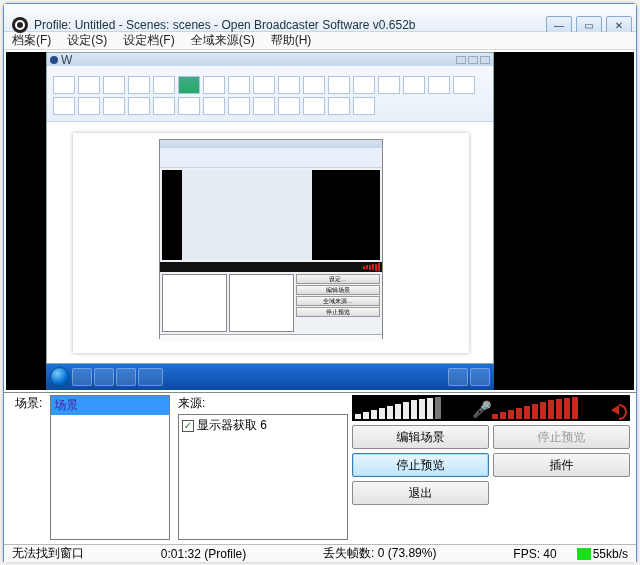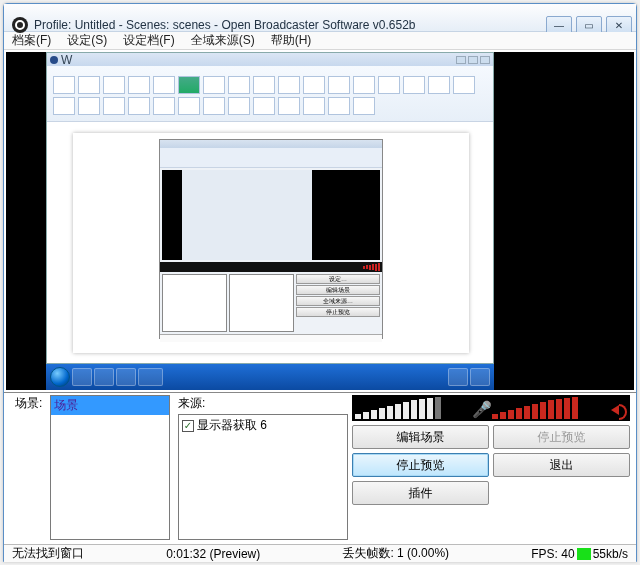--- a/index.html
+++ b/index.html
@@ -67,21 +67,21 @@
   .mic { color:#9aa; font-size:16px; line-height:18px; text-align:center; }
   .spk { position:relative; }
   .spk::before { content:""; position:absolute; left:2px; top:4px; width:0;height:0;border-top:5px solid transparent;border-bottom:5px solid transparent;border-right:8px solid #c8281e; }
   .spk::after { content:""; position:absolute; left:10px; top:3px; width:6px; height:12px; border:2px solid #c8281e; border-left:none; border-radius:0 12px 12px 0; }
 
   .btngrid { display:grid; grid-template-columns: 1fr 1fr; grid-auto-rows: 24px; gap: 4px; margin-top: 4px; }
   .btn { border:1px solid #8c8c8c; background:linear-gradient(#f7f7f7,#e3e3e3); border-radius:2px; display:flex; align-items:center; justify-content:center; padding:0 4px; }
   .btn.dis { color:#9a9a9a; }
   .btn.hl { border:1px solid #3c7fb1; background:linear-gradient(#eaf6fd,#bee6fd); box-shadow: inset 0 0 0 1px #a7d9f5; }
 
-  .statusbar { height: 22px; border-top:1px solid #bbb; display:flex; align-items:center; padding: 0 8px; background:#fafafa; gap: 2px; }
+  .statusbar { height: 22px; border-top:1px solid #bbb; display:flex; align-items:center; padding: 0 8px; background:#fafafa; gap: 20px; }
   .statusbar .seg { white-space:nowrap; }
   .statusbar .sp { flex:1; }
   .fpsbox { width:14px; height:12px; background:#18e018; display:inline-block; margin-right:2px; vertical-align:middle; }
 </style>
 </head>
 <body>
 
 <div class="window">
 
   <div class="titlebar">
@@ -240,30 +240,30 @@
             <div class="bar r" style="height:21px"></div>
           <div class="bar r" style="height:22px"></div>
         </div>
         <div class="spk"></div>
       </div>
 
       <div class="btngrid">
         <div class="btn">编辑场景</div>
         <div class="btn dis">停止预览</div>
         <div class="btn hl">停止预览</div>
+        <div class="btn">插件</div>
         <div class="btn">退出</div>
-        <div class="btn">插件</div>
       </div>
     </div>
   </div>
 
   <div class="statusbar">
     <span class="seg">无法找到窗口</span>
     <span class="sp"></span>
-    <span class="seg">0:01:32 (Preview)</span>
+    <span class="seg">0:01:32 (Profile)</span>
     <span class="sp"></span>
-    <span class="seg">丢失帧数: 1 (0.00%)</span>
+    <span class="seg">丢失帧数: 0 (73.89%)</span>
     <span class="sp"></span>
     <span class="seg">FPS: 40</span>
     <span class="seg"><span class="fpsbox"></span><span>55kb/s</span></span>
   </div>
 
 </div>
 
 </body></html>

